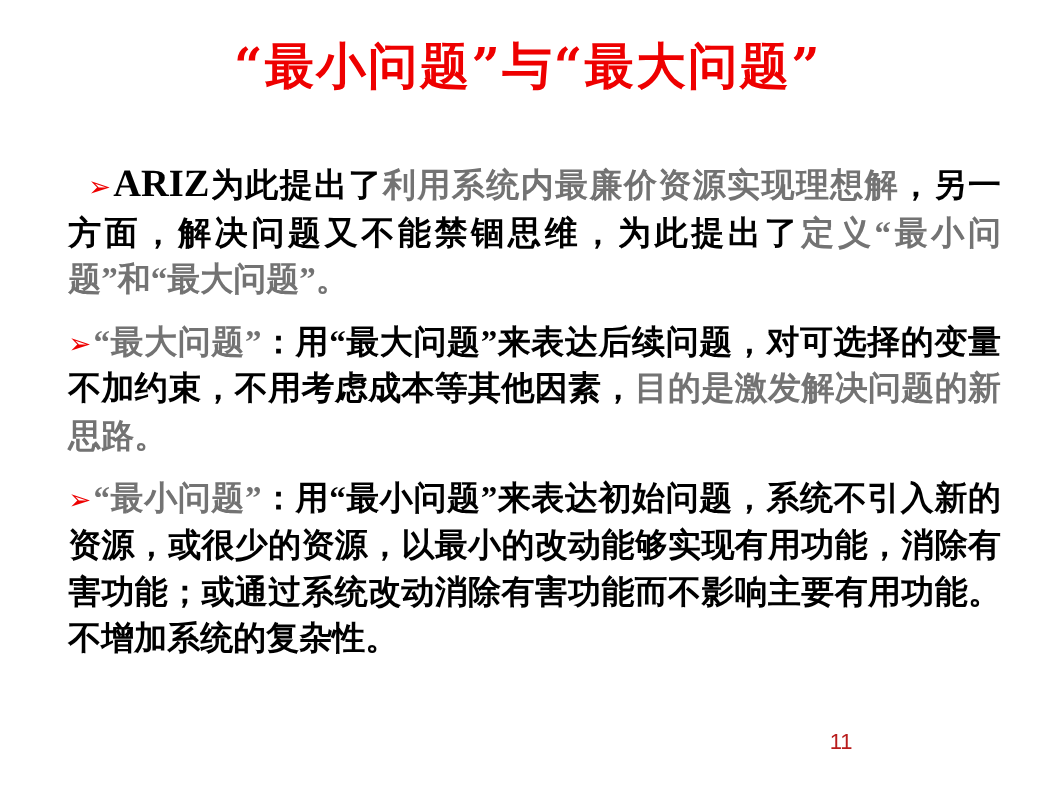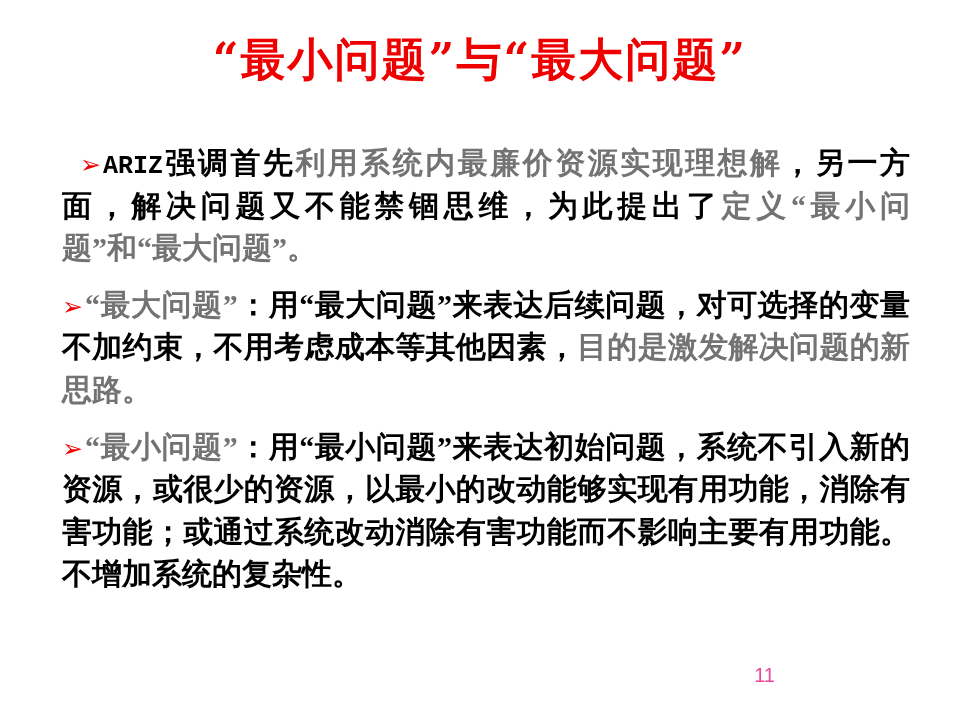--- a/index.html
+++ b/index.html
@@ -61,44 +61,44 @@
   .para.p3 {
     margin-top: 14px;
   }
   .red {
     color: #737373;
   }
   .black {
     color: #000000;
   }
   .latin-bold {
-    font-family: Liberation Mono, monospace;
+    font-family: Liberation Serif, serif;
     font-weight: bold;
-    font-size: 25px;
+    font-size: 35px;
   }
   .page-number {
     position: absolute;
     right: 33px;
     bottom: 33px;
     font-family: "Liberation Sans", sans-serif;
     font-size: 20px;
-    color: #ec4899;
+    color: #b91c1c;
   }
 </style>
 </head>
 <body>
 
 <div class="slide">
 
   <div class="slide-title">“最小问题”与“最大问题”</div>
 
   <div class="body-block">
 
     <div class="para p1">
-      <span class="bullet">➢</span><span class="latin-bold black">ARIZ</span><strong class="black">强调首先</strong><strong class="red">利用系统内最廉价资源实现理想解</strong><strong class="black">，另一方面，解决问题又不能禁锢思维，为此提出了</strong><strong class="red">定义“最小问题”和“最大问题”。</strong>
+      <span class="bullet">➢</span><span class="latin-bold black">ARIZ</span><strong class="black">为此提出了</strong><strong class="red">利用系统内最廉价资源实现理想解</strong><strong class="black">，另一方面，解决问题又不能禁锢思维，为此提出了</strong><strong class="red">定义“最小问题”和“最大问题”。</strong>
     </div>
 
     <div class="para p3">
       <span class="bullet">➢</span><strong class="red">“最大问题”</strong><strong class="black">：用“最大问题”来表达后续问题，对可选择的变量不加约束，不用考虑成本等其他因素，</strong><strong class="red">目的是激发解决问题的新思路。</strong>
     </div>
 
     <div class="para p2">
       <span class="bullet">➢</span><strong class="red">“最小问题”</strong><strong class="black">：用“最小问题”来表达初始问题，系统不引入新的资源，或很少的资源，以最小的改动能够实现有用功能，消除有害功能；或通过系统改动消除有害功能而不影响主要有用功能。不增加系统的复杂性。</strong>
     </div>
 

